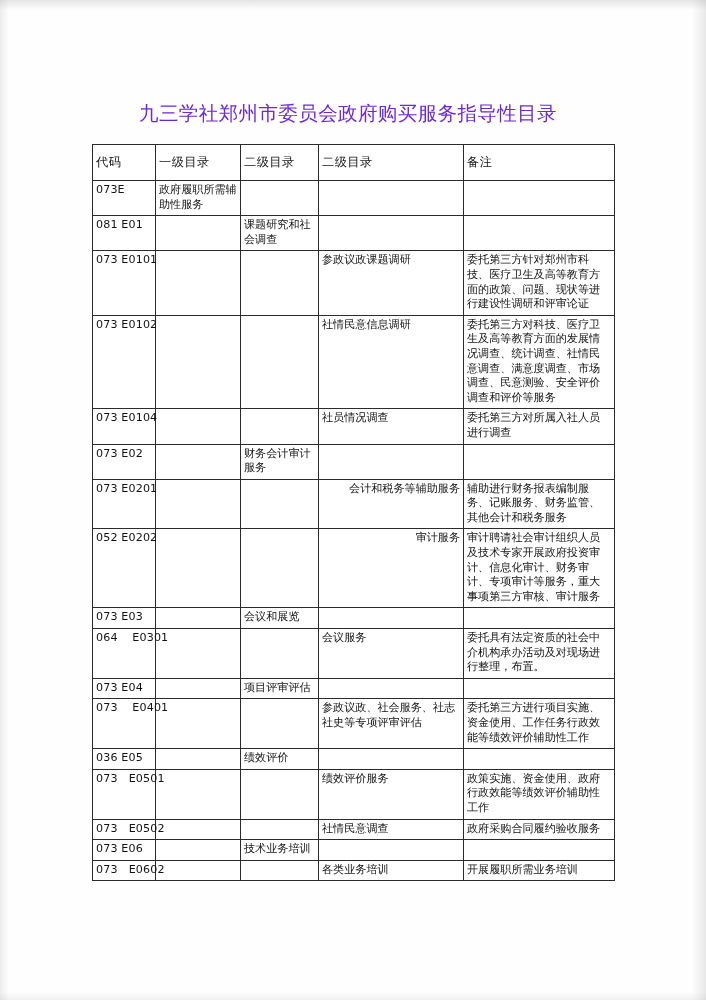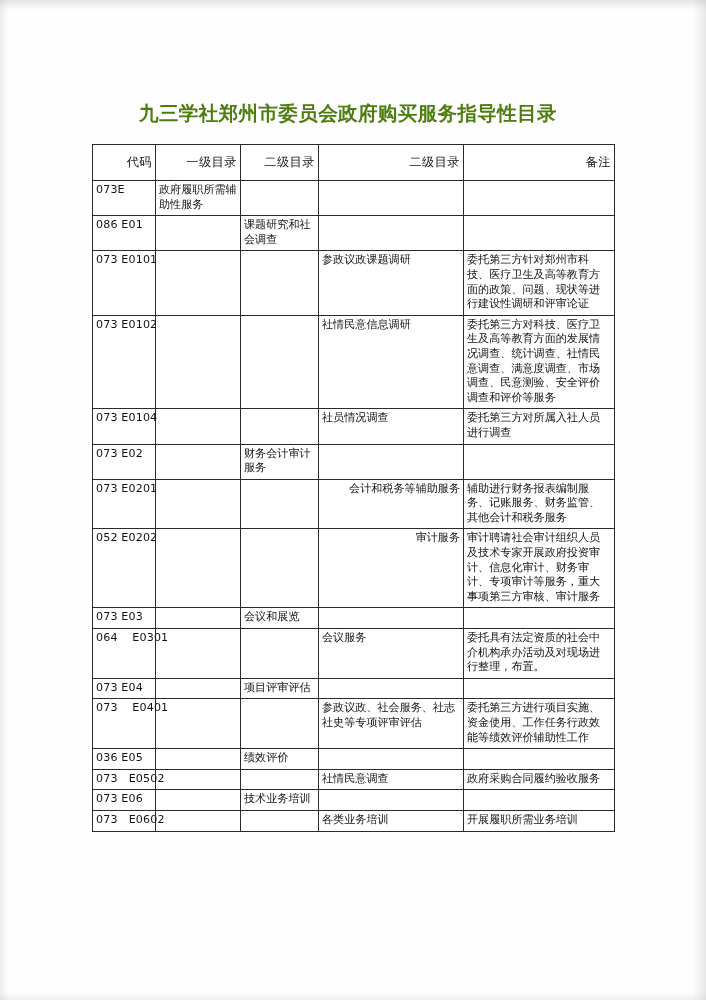--- a/index.html
+++ b/index.html
@@ -32,22 +32,22 @@
       linear-gradient(to top,    rgba(185,185,185,0.20) 0px, rgba(255,255,255,0) 8px);
   }
   .doc-title {
     position: absolute;
     left: 0;
     right: 10px;
     top: 100px;
     text-align: center;
     font-family: "DejaVu Sans", "Liberation Sans", sans-serif;
     font-size: 19.5px;
-    font-weight: bold;
-    color: #4d7c0f;
+    font-weight: normal;
+    color: #6d28d9;
     letter-spacing: 0.4px;
     white-space: nowrap;
   }
   .table-wrap {
     position: absolute;
     left: 92px;
     top: 144px;
     width: 522px;
   }
   table.catalog {
@@ -60,21 +60,21 @@
     border: 1px solid #2b2b2b;
     vertical-align: top;
     color: #131313;
     font-size: 11.1px;
     line-height: 14.6px;
     padding: 2px 3px 3px 3px;
     font-weight: normal;
     font-family: "DejaVu Sans", "Liberation Sans", sans-serif;
   }
   table.catalog thead th {
-    text-align: right;
+    text-align: left;
     vertical-align: middle;
     height: 30px;
     font-size: 12.2px;
     letter-spacing: 0.5px;
   }
   
   col.c-code    { width: 63px; }
   col.c-lvl1    { width: 85px; }
   col.c-lvl2    { width: 78px; }
   col.c-lvl3    { width: 145px; }
@@ -118,21 +118,21 @@
       </thead>
       <tbody id="catalog-body">
           <tr>
             <td class="code">073E</td>
             <td class="lvl1">政府履职所需辅助性服务</td>
             <td class="lvl2"></td>
             <td class="lvl3"></td>
             <td class="remark"></td>
           </tr>
           <tr>
-            <td class="code">086 E01</td>
+            <td class="code">081 E01</td>
             <td class="lvl1"></td>
             <td class="lvl2">课题研究和社会调查</td>
             <td class="lvl3"></td>
             <td class="remark"></td>
           </tr>
           <tr>
             <td class="code">073 E0101</td>
             <td class="lvl1"></td>
             <td class="lvl2"></td>
             <td class="lvl3">参政议政课题调研</td>
@@ -200,20 +200,27 @@
             <td class="lvl2"></td>
             <td class="lvl3">参政议政、社会服务、社志社史等专项评审评估</td>
             <td class="remark">委托第三方进行项目实施、资金使用、工作任务行政效能等绩效评价辅助性工作</td>
           </tr>
           <tr>
             <td class="code">036 E05</td>
             <td class="lvl1"></td>
             <td class="lvl2">绩效评价</td>
             <td class="lvl3"></td>
             <td class="remark"></td>
+          </tr>
+          <tr>
+            <td class="code">073   E0501</td>
+            <td class="lvl1"></td>
+            <td class="lvl2"></td>
+            <td class="lvl3">绩效评价服务</td>
+            <td class="remark">政策实施、资金使用、政府行政效能等绩效评价辅助性工作</td>
           </tr>
           <tr>
             <td class="code">073   E0502</td>
             <td class="lvl1"></td>
             <td class="lvl2"></td>
             <td class="lvl3">社情民意调查</td>
             <td class="remark">政府采购合同履约验收服务</td>
           </tr>
           <tr>
             <td class="code">073 E06</td>

